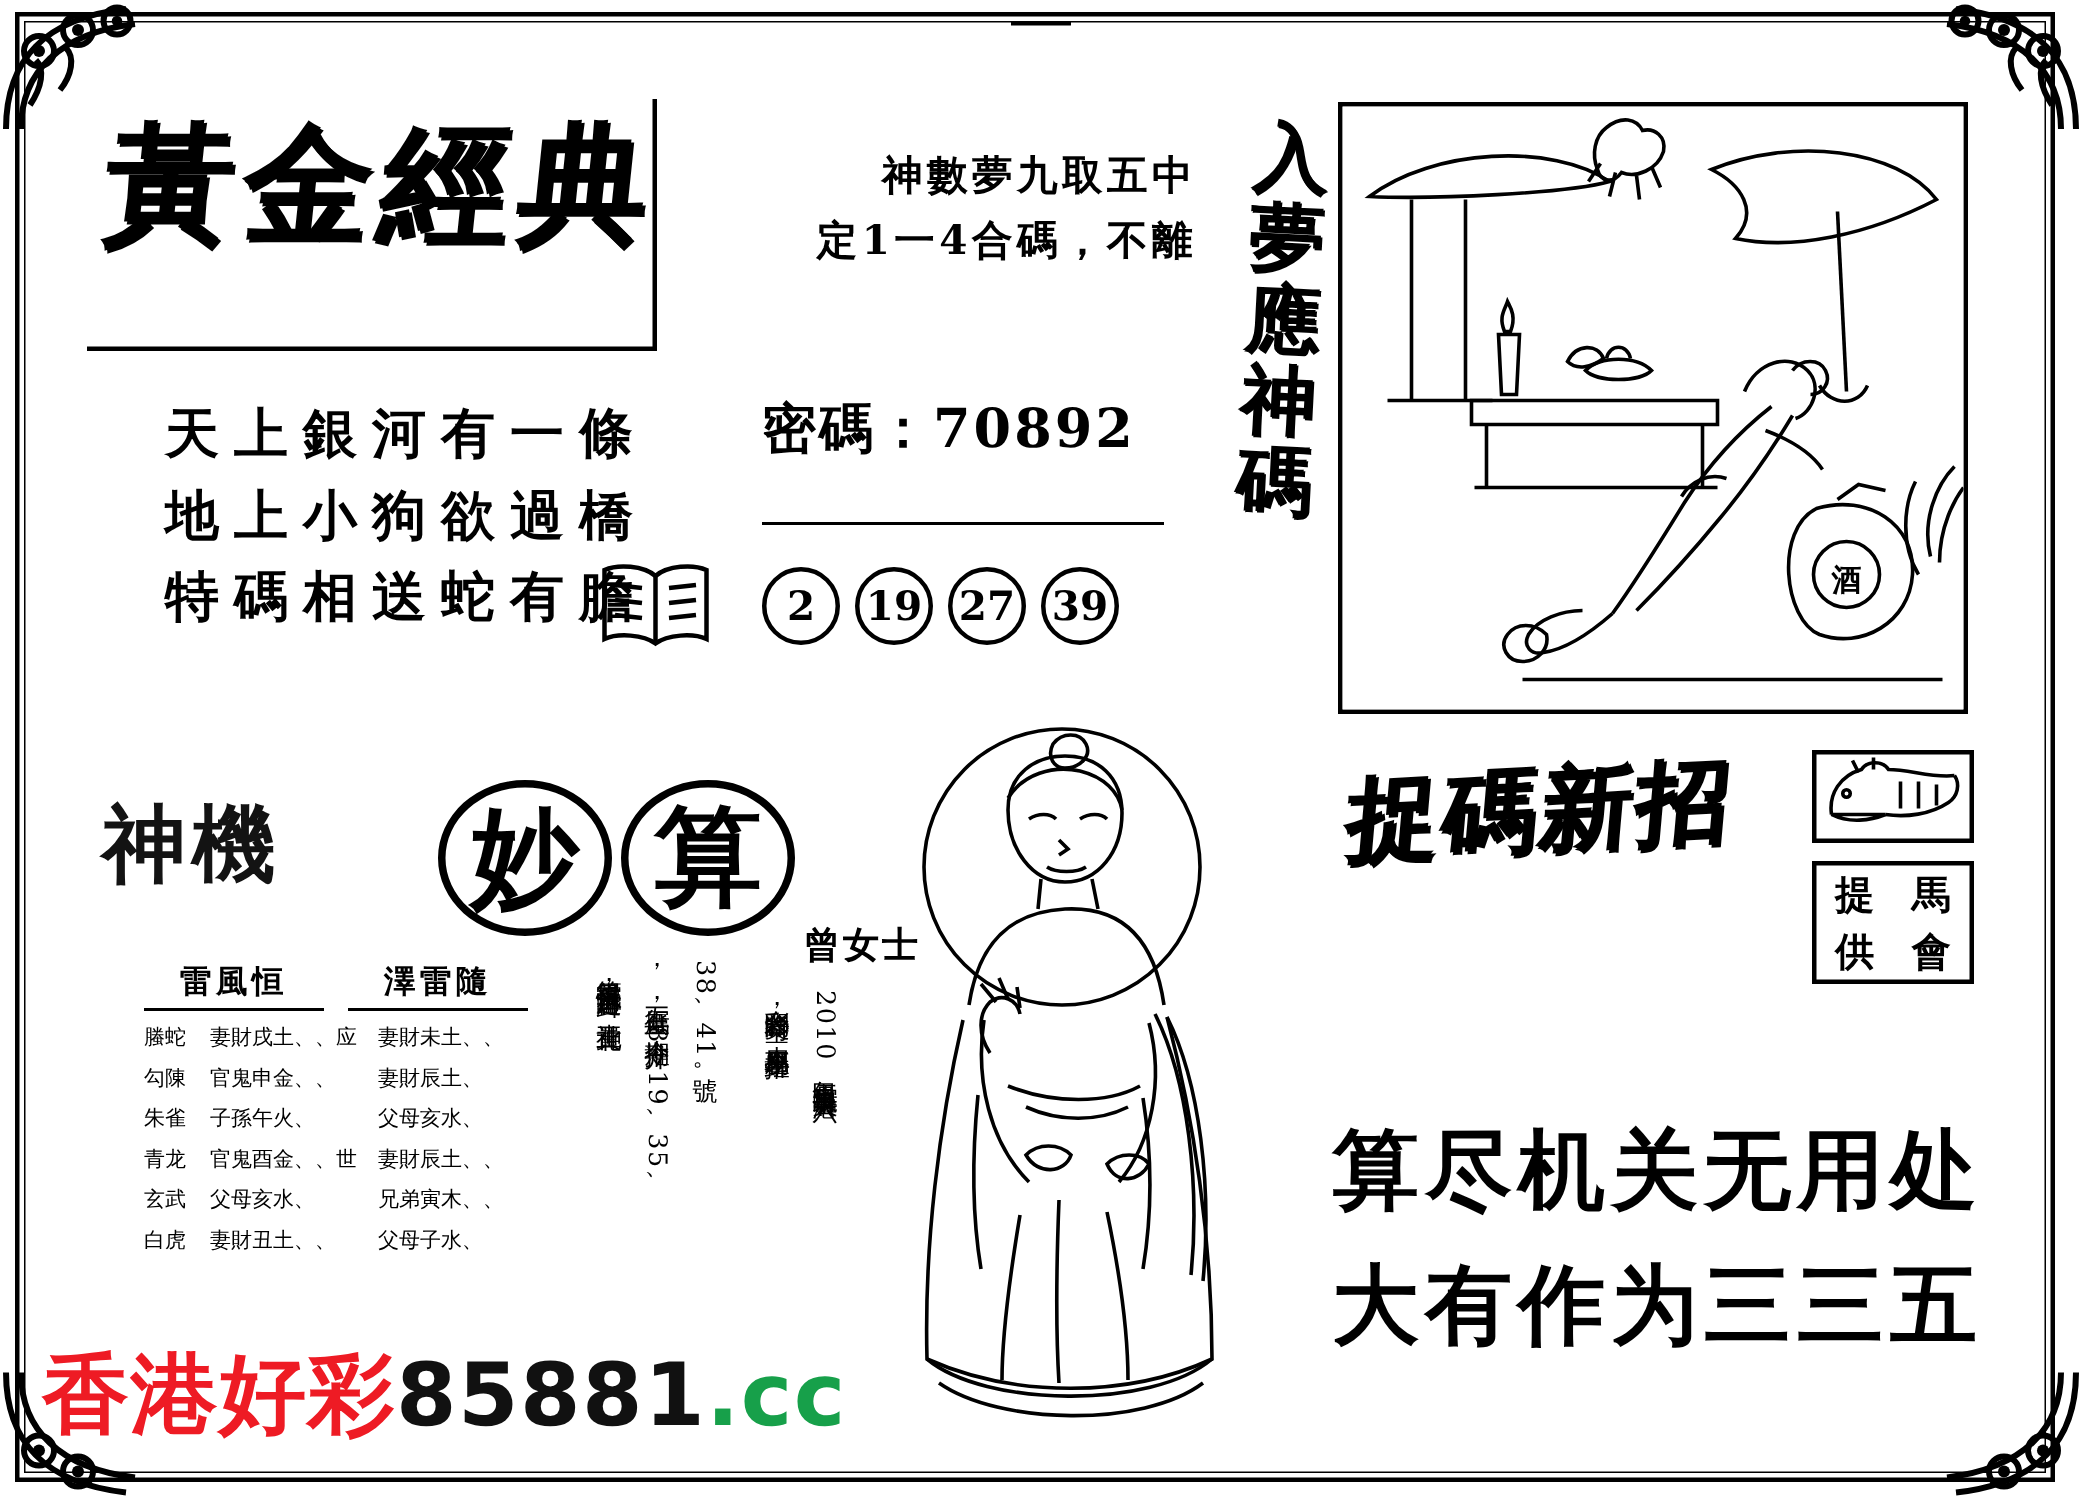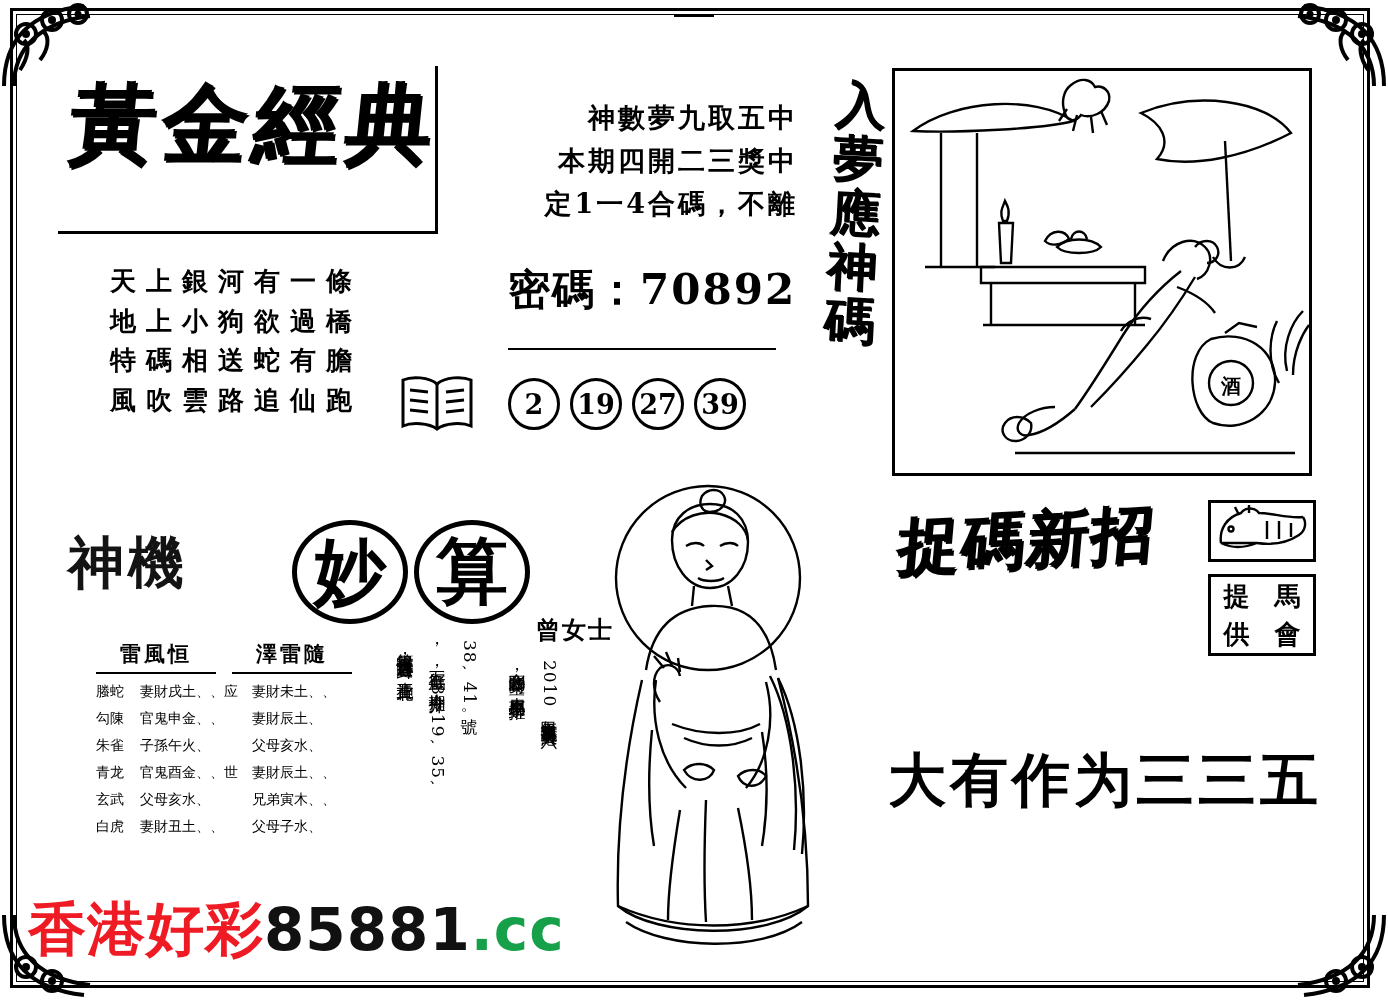--- a/index.html
+++ b/index.html
@@ -56,21 +56,21 @@
     color:#000;
     line-height:1.05;
     transform:skewX(-6deg);
     text-shadow:2px 2px 0 #000;
   }
 
   
   .poem{
     position:absolute;left:110px;top:262px;
     font-family:"DejaVu Serif", serif;
-    font-size:26px;
+    font-size:36px;
     line-height:1.52;
     letter-spacing:10px;
     color:#000;
     font-weight:600;
   }
 
   
   .center-lines{
     position:absolute;left:508px;top:96px;width:290px;
     font-family:"DejaVu Serif", serif;
@@ -78,21 +78,21 @@
     line-height:1.6;
     letter-spacing:3px;
     color:#000;
     font-weight:600;
   }
   .center-lines div{white-space:nowrap;text-align:right;}
 
   .password-row{
     position:absolute;left:508px;top:262px;
     font-family:"DejaVu Serif", serif;
-    font-size:42px;letter-spacing:2px;font-weight:700;color:#000;
+    font-size:36px;letter-spacing:2px;font-weight:700;color:#000;
   }
   .rule{
     position:absolute;left:508px;top:348px;width:268px;height:0;
     border-top:2px solid #000;
   }
 
   
   .book-icon{
     position:absolute;left:398px;top:372px;width:78px;height:62px;
   }
@@ -305,26 +305,24 @@
     </svg>
   </div>
 
   <div class="title-box"></div>
   <div class="brand-title">黃金經典</div>
 
   <div class="poem">
     <div>天上銀河有一條</div>
     <div>地上小狗欲過橋</div>
     <div>特碼相送蛇有膽</div>
-    <div>風吹雲路追仙跑</div>
   </div>
 
   <div class="center-lines">
     <div>神數夢九取五中</div>
-    <div>本期四開二三獎中</div>
     <div>定1一4合碼，不離</div>
   </div>
 
   <div class="password-row">
     <span>密碼：</span><span>70892</span>
   </div>
   <div class="rule"></div>
 
   <div class="book-icon">
     <svg width="78" height="62" viewBox="0 0 78 62">
@@ -414,20 +412,21 @@
   </div>
 
   <div class="stamp-box">
     <span>提</span>
     <span>馬</span>
     <span>供</span>
     <span>會</span>
   </div>
 
   <div class="slogan">
+    <div>算尽机关无用处</div>
     <div>大有作为三三五</div>
   </div>
 
   <div class="shenji">神機</div>
   <div class="miao-suan">
     <div class="ms-char">妙</div>
     <div class="ms-char">算</div>
   </div>
   <div class="lady-label">曾女士</div>
 

